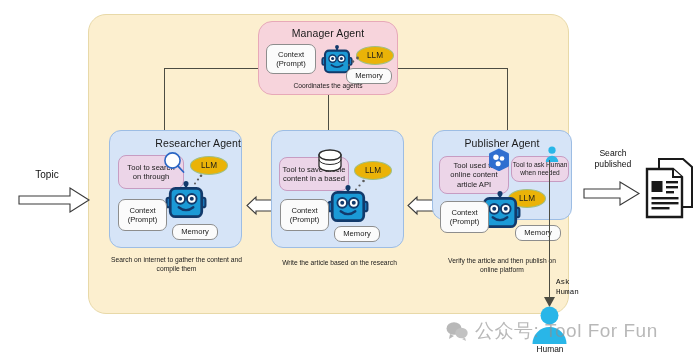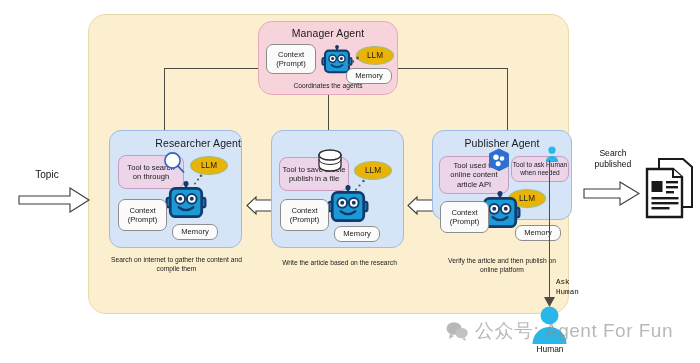--- a/index.html
+++ b/index.html
@@ -222,21 +222,21 @@
   </div>
 
   <svg class="abs" style="left:246px; top:196px;" width="38" height="20">
     <path d="M10,4 L28,4 L28,1 L37,9.5 L28,18 L28,15 L10,15 L10,18 L1,9.5 L10,1 Z" fill="#ffffff" stroke="#3a3a3a" stroke-width="1.1" stroke-linejoin="miter"></path>
   </svg>
 
   <div class="agent-card abs" style="left:271px; top:130px; width:133px; height:118px;">
 
     <div class="chip chip-tool" style="left:7px; top:26px; width:70px; height:34px; flex-direction:column;">
       <span>Tool to save article</span>
-      <span>publish in a file</span>
+      <span>content in a based</span>
     </div>
 
     <svg class="abs" style="left:45px; top:18px;" width="26" height="24">
       <path d="M2,6 L2,17 A11,5 0 0 0 24,17 L24,6 Z" fill="#ffffff" stroke="#2b2b2b" stroke-width="1.3"></path>
       <ellipse cx="13" cy="6" rx="11" ry="5" fill="#ffffff" stroke="#2b2b2b" stroke-width="1.3"></ellipse>
       <path d="M2,10.5 A11,5 0 0 0 24,10.5" fill="none" stroke="#2b2b2b" stroke-width="1"></path>
     </svg>
 
     <div class="chip chip-llm" style="left:82px; top:30px; width:38px; height:19px;">LLM</div>
     <svg class="abs" style="left:82px; top:48px;" width="12" height="13">
@@ -367,16 +367,16 @@
     <rect x="6.5" y="50" width="18" height="2.4" fill="#1a1a1a"></rect>
   </svg>
 
   <div id="watermark">
     <svg width="22" height="20">
       <ellipse cx="8" cy="7.5" rx="7.5" ry="6.3" fill="#8e8e8e"></ellipse>
       <path d="M4,13 L3,18 L8,15 Z" fill="#8e8e8e"></path>
       <ellipse cx="15.5" cy="12" rx="6.2" ry="5.3" fill="#9e9e9e"></ellipse>
       <path d="M19,16.5 L20,20 L16,18 Z" fill="#9e9e9e"></path>
     </svg>
-    <span class="wm-text">公众号: Agent For Fun</span>
+    <span class="wm-text">公众号: Tool For Fun</span>
   </div>
 
 </div>
 
 </body></html>

